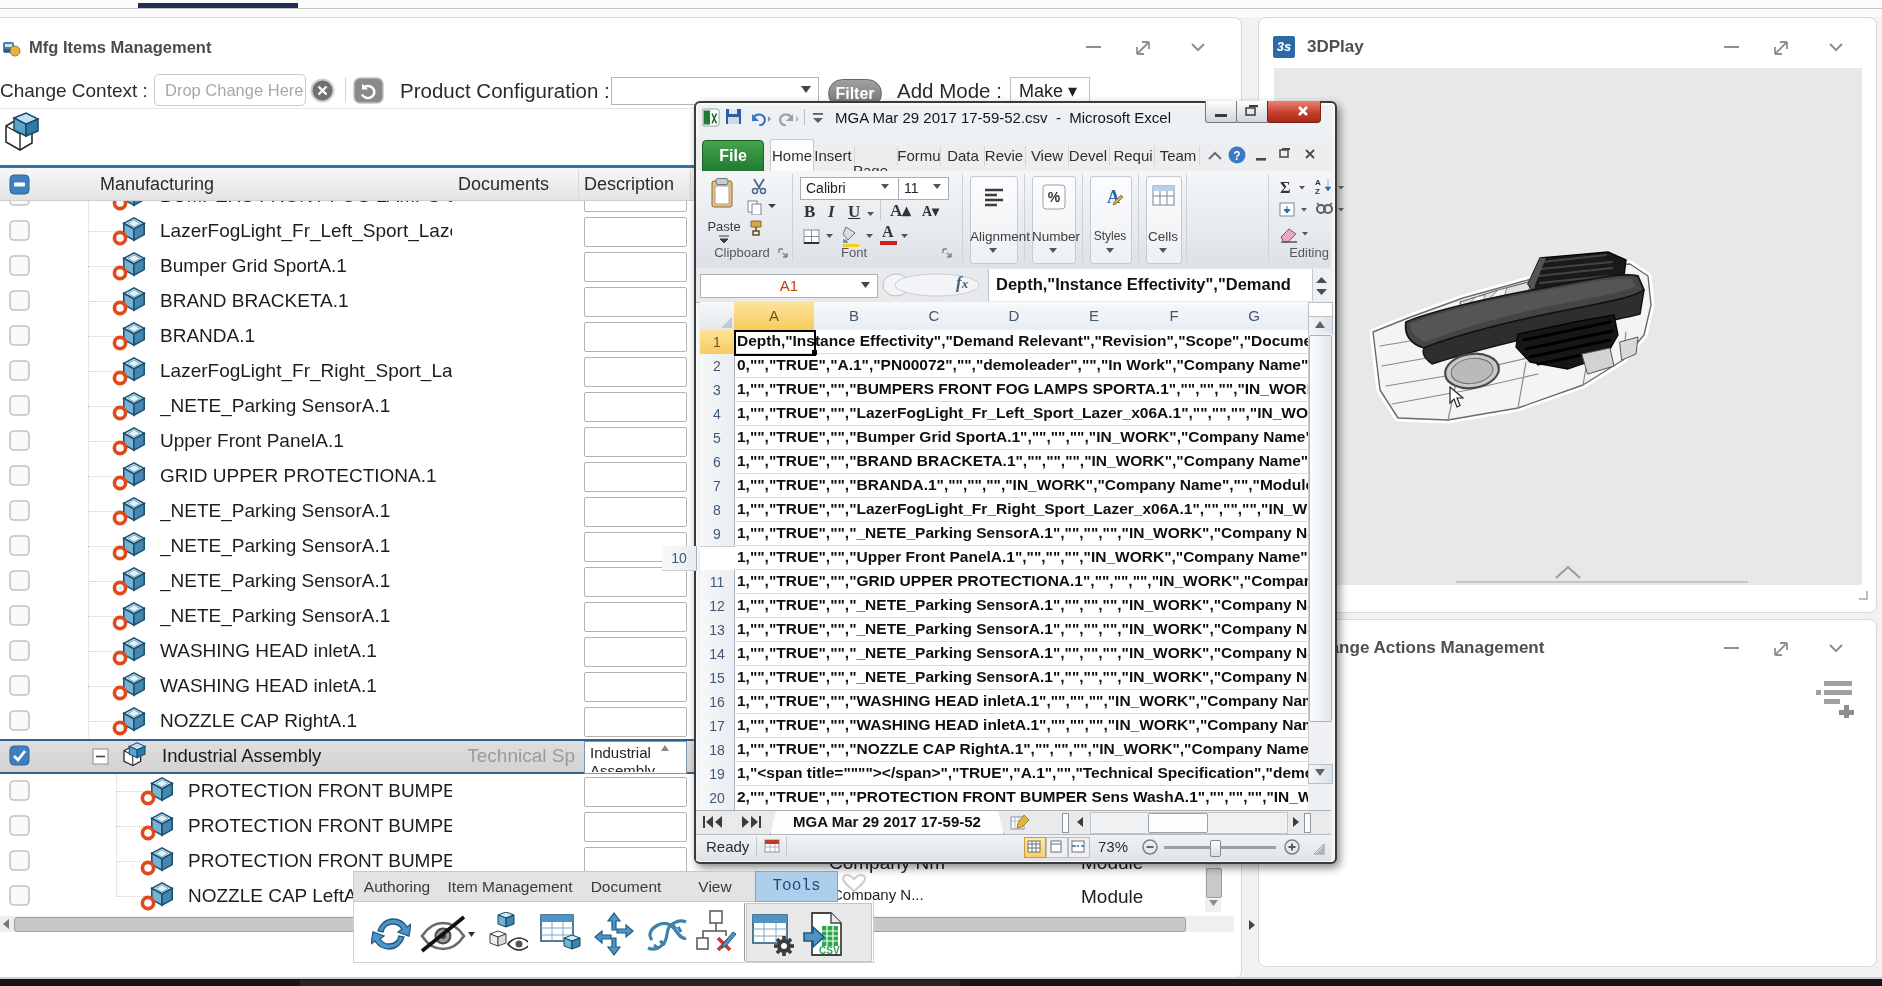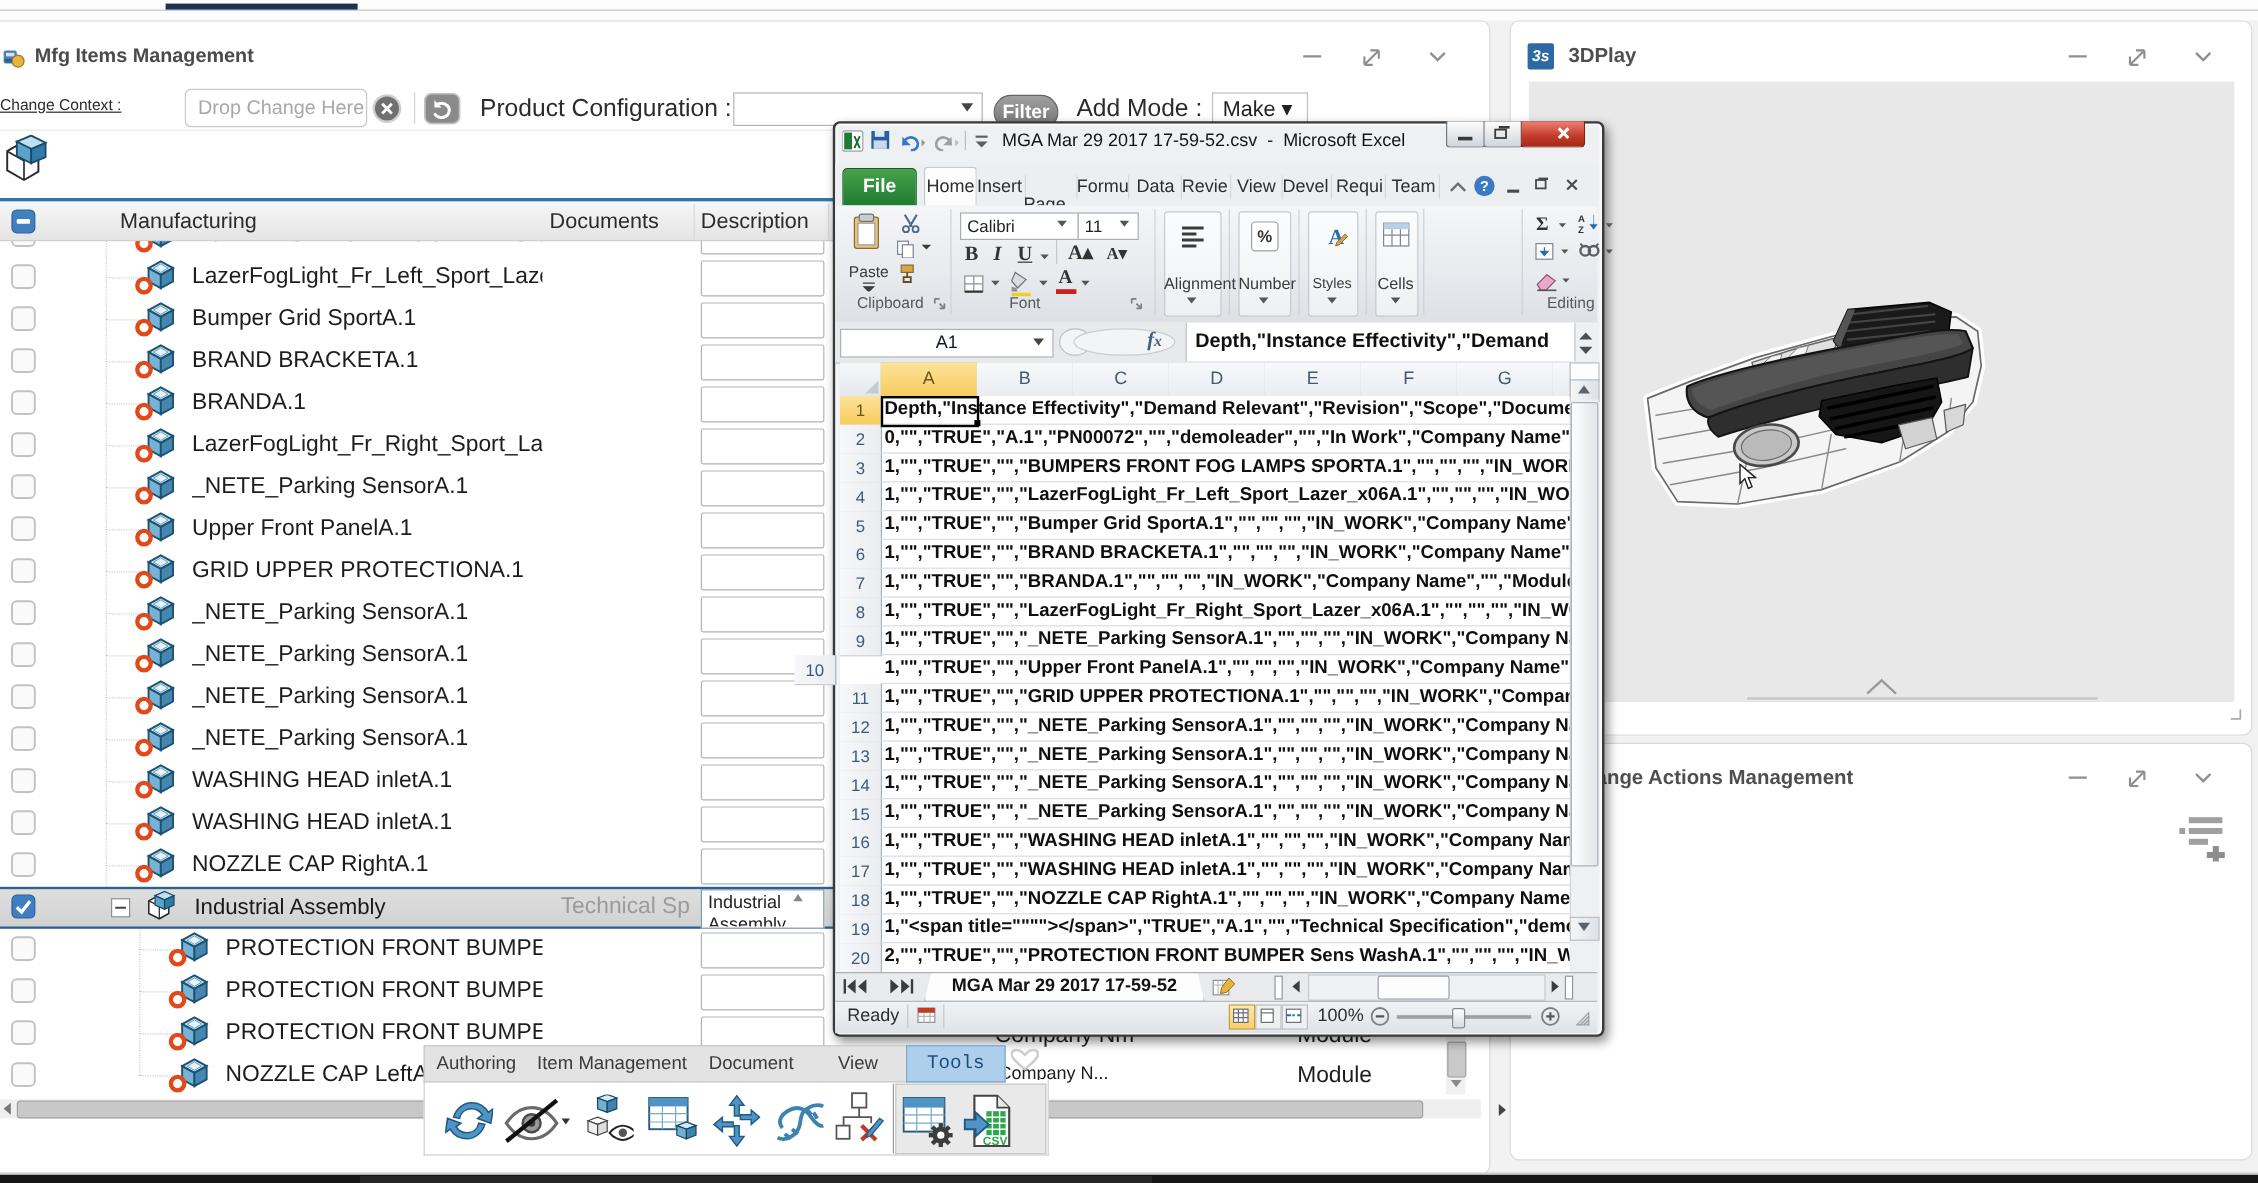--- a/index.html
+++ b/index.html
@@ -18,21 +18,21 @@
       <rect x="3" y="6" width="7" height="3" fill="#cfe3f5"></rect>
       <circle cx="13" cy="13" r="5" fill="#e8b43c" stroke="#9a7a20"></circle>
       <rect x="2" y="11" width="6" height="3" fill="#2c5e8e"></rect>
     </svg>
 <div class="abs" style="left:29px;top:38px;font-size:16.5px;font-weight:bold;color:#4b4b4b;">Mfg Items Management</div>
 <svg class="abs" style="left:1085px;top:38px" width="125" height="18" viewBox="0 0 125 18" fill="none" stroke="#8f8f8f" stroke-width="2">
       <path d="M1 9h15"></path>
       <path d="M52 16L64 4M64 4h-7M64 4v7M52 16h7M52 16v-7" stroke-width="1.8"></path>
       <path d="M107 6l6 6 6-6"></path>
     </svg>
-<div class="abs" style="left:0px;top:80px;font-size:13px;color:#2b2b2b;text-decoration:underline;">Change Context :</div>
+<div class="abs" style="left:0px;top:80px;font-size:19px;color:#2b2b2b;">Change Context :</div>
 <div class="abs" style="left:154px;top:74px;width:150px;height:30px;background:#fff;border:1px solid #c9c9c9;border-radius:5px;"></div>
 <div class="abs" style="left:165px;top:81px;font-size:16.5px;color:#a8a8a8;">Drop Change Here</div>
 <svg class="abs" style="left:310px;top:78px" width="25" height="25">
       <circle cx="12.5" cy="12.5" r="11" fill="#707070" stroke="#cfcfcf" stroke-width="2"></circle>
       <path d="M8.5 8.5l8 8M16.5 8.5l-8 8" stroke="#fff" stroke-width="2.4"></path>
     </svg>
 <div class="abs" style="left:345px;top:77px;width:1px;height:26px;background:#d4d4d4;"></div>
 <svg class="abs" style="left:353px;top:77px" width="31" height="27">
       <rect x="1" y="1" width="29" height="25" rx="6" fill="#8a8a8a" stroke="#c2c2c2" stroke-width="1.5"></rect>
       <path d="M10 11a6.5 6 0 1 1-1 6.5" fill="none" stroke="#fff" stroke-width="2.5"></path>
@@ -677,21 +677,21 @@
     </svg>
 <svg class="abs" style="left:1278px;top:225px" width="22" height="18">
       <path d="M3 12l8-8 7 5-8 8H6z" fill="#e8a8c8" stroke="#8a5070"></path>
       <path d="M3 17h16" stroke="#555" stroke-width="1.5"></path>
     </svg>
 <svg class="abs" style="left:1301px;top:231px" width="8" height="6">
       <path d="M1 1l3 3.5L7 1z" fill="#555"></path>
     </svg>
 <div class="abs" style="left:1274px;top:245px;width:70px;font-size:13px;color:#55595e;text-align:center;">Editing</div>
 <div class="abs" style="left:696px;top:268px;width:635px;height:34px;background:#e7e9eb;border-bottom:1px solid #b9bfc6;"></div>
-<div class="abs" style="left:700px;top:274px;width:176px;height:22px;background:#fff;border:1px solid #aab1b9;font-size:15px;color:#0f172a;text-align:center;line-height:22px;">A1</div>
+<div class="abs" style="left:700px;top:274px;width:176px;height:22px;background:#fff;border:1px solid #aab1b9;font-size:15px;color:#c2410c;text-align:center;line-height:22px;">A1</div>
 <svg class="abs" style="left:860px;top:281px" width="11" height="9">
       <path d="M1 1l4.5 6L10 1z" fill="#444"></path>
     </svg>
 <svg class="abs" style="left:882px;top:273px" width="110" height="25">
       <ellipse cx="14" cy="12" rx="13" ry="11" fill="#f2f4f6" stroke="#b9bfc6"></ellipse>
       <ellipse cx="55" cy="12" rx="42" ry="11" fill="#f2f4f6" stroke="#c9cfd6"></ellipse>
     </svg>
 <div class="abs" style="left:956px;top:273px;font-size:17px;font-weight:bold;font-style:italic;color:#44607a;font-family:'Liberation Serif',serif;">f<span style="font-size:13px">x</span></div>
 <div class="abs" style="left:988px;top:269px;width:324px;height:32px;background:#fff;border-left:1px solid #b9bfc6;"></div>
 <div class="abs nw" style="left:996px;top:275px;font-size:16.5px;font-weight:bold;color:#111;">Depth,"Instance Effectivity","Demand</div>
@@ -828,21 +828,21 @@
 <div class="abs" style="left:1046px;top:837px;width:20px;height:19px;border:1px solid #b9bfc5;background:#eef0f2;"></div>
 <svg class="abs" style="left:1049px;top:840px" width="14" height="13">
       <rect x="2" y="1" width="10" height="11" fill="#fff" stroke="#6a7078"></rect>
       <path d="M2 4h10" stroke="#6a7078"></path>
     </svg>
 <div class="abs" style="left:1068px;top:837px;width:20px;height:19px;border:1px solid #b9bfc5;background:#eef0f2;"></div>
 <svg class="abs" style="left:1071px;top:840px" width="14" height="13">
       <rect x="1" y="1" width="12" height="11" fill="#fff" stroke="#6a7078"></rect>
       <path d="M1 6h4M6 6h2M10 6h3" stroke="#2a6ab0" stroke-width="1.6"></path>
     </svg>
-<div class="abs" style="left:1098px;top:838px;font-size:15px;color:#2d2d2d;">100%</div>
+<div class="abs" style="left:1098px;top:838px;font-size:15px;color:#2d2d2d;">73%</div>
 <svg class="abs" style="left:1142px;top:839px" width="16" height="16">
       <circle cx="8" cy="8" r="7" fill="none" stroke="#7a8087" stroke-width="1.5"></circle>
       <path d="M4.5 8h7" stroke="#555" stroke-width="1.8"></path>
     </svg>
 <div class="abs" style="left:1164px;top:846px;width:112px;height:3px;background:#9aa0a6;"></div>
 <div class="abs" style="left:1218px;top:842px;width:2px;height:11px;background:#7a8087;"></div>
 <div class="abs" style="left:1210px;top:840px;width:9px;height:15px;background:linear-gradient(#fdfdfd,#d8dde2);border:1px solid #848b94;border-radius:2px;"></div>
 <svg class="abs" style="left:1284px;top:839px" width="16" height="16">
       <circle cx="8" cy="8" r="7" fill="none" stroke="#7a8087" stroke-width="1.5"></circle>
       <path d="M4.5 8h7M8 4.5v7" stroke="#555" stroke-width="1.8"></path>

